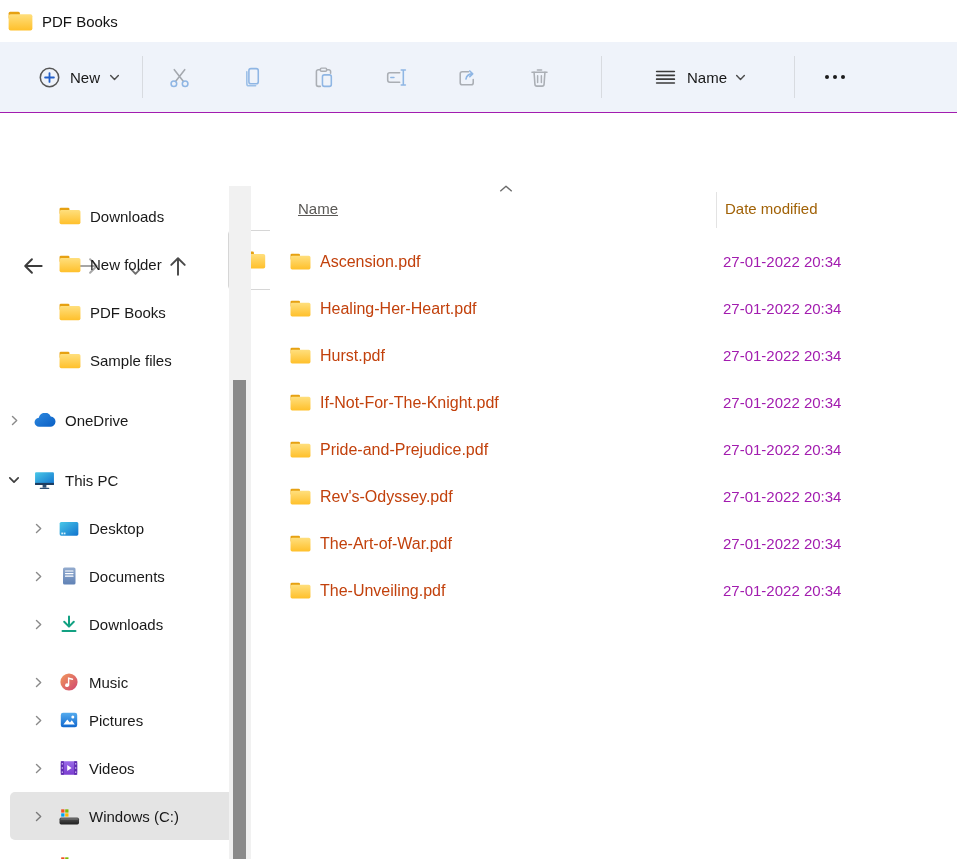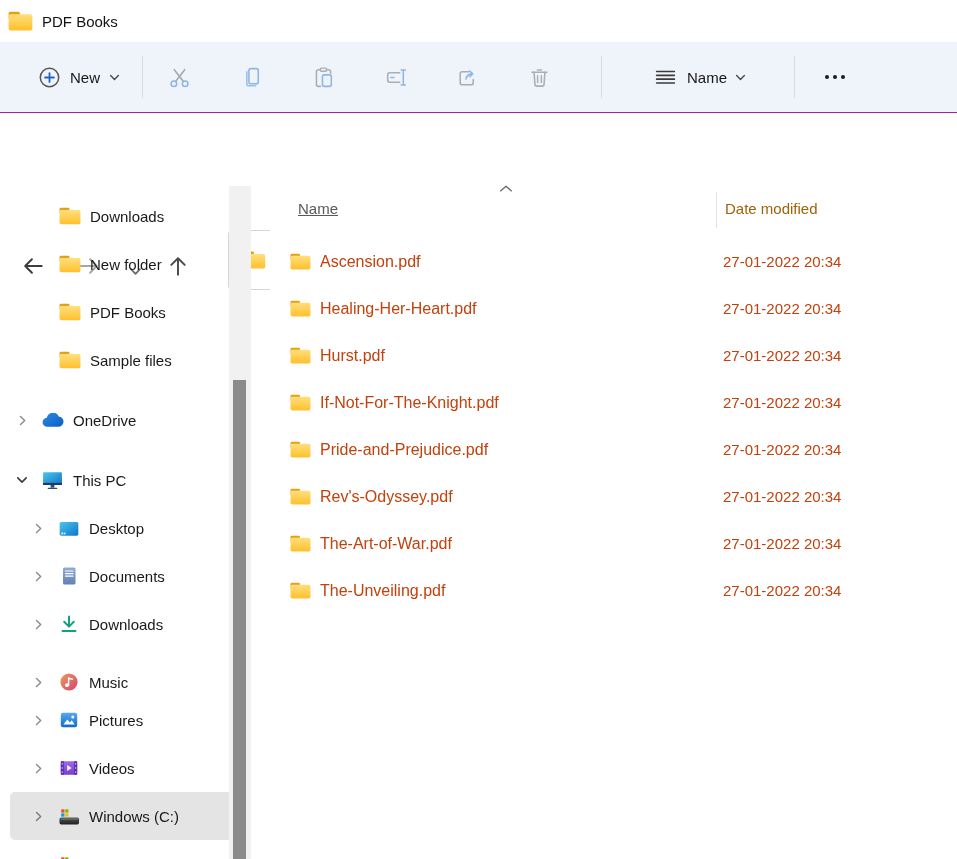--- a/index.html
+++ b/index.html
@@ -44,40 +44,40 @@
   .crumb .cv { display:flex; align-items:center; padding:0 3px; }
 
   
   .sidebar { position:absolute; left:0; top:186px; bottom:0; width:252px; overflow:hidden; }
   .sb-row { position:absolute; left:0; width:228px; height:48px;
     display:flex; align-items:center; border-radius:5px; }
   .sb-row .chev { width:12px; display:flex; justify-content:center; }
   .sb-row .ic { display:flex; align-items:center; justify-content:center; width:23px; }
   .sb-row .lbl { margin-left:9px; font-size:15px; color:#191919; white-space:nowrap; }
   .sb-pinned { padding-left:58px; }
-  .sb-root { padding-left:16px; }
+  .sb-root { padding-left:8px; }
   .sb-root .ic { margin-left:13px; }
   .sb-child { padding-left:32px; }
   .sb-child .ic { margin-left:13px; }
   .sb-selected { background:#e4e4e4; margin-left:10px; width:218px; padding-left:22px; }
   .sb-selected .ic { margin-left:13px; }
 
   .v-scroll { position:absolute; left:229px; top:186px; bottom:0; width:22px; background:#f1f1f1; }
   .v-thumb { position:absolute; left:4px; top:194px; bottom:0; width:13px; background:#8b8b8b; }
 
   .content { position:absolute; left:270px; top:186px; right:0; bottom:0; background:#fff; }
   .col-head-name { position:absolute; left:28px; top:14px; font-size:15px; color:#5a5855;text-decoration:underline; }
   .col-head-date { position:absolute; left:455px; top:14px; font-size:15px; color:#a16207; }
   .sort-indicator { position:absolute; left:228px; top:-3px; }
   .col-divider { position:absolute; left:446px; top:6px; width:1px; height:36px; background:#e3e3e3; }
   .rows { position:absolute; left:0; top:52px; right:0; }
   .frow { position:relative; height:47px; display:flex; align-items:center; }
   .frow .fic { margin-left:20px; display:flex; }
   .frow .fname { margin-left:9px; font-size:16px; color:#c2410c; white-space:nowrap; }
-  .frow .fdate { position:absolute; left:453px; font-size:15px; color:#c2410c; white-space:nowrap; }
+  .frow .fdate { position:absolute; left:453px; font-size:15px; color:#a21caf; white-space:nowrap; }
 
   svg { display:block; }
   .hiddendefs { position:absolute; width:0; height:0; overflow:hidden; }
 </style>
 </head>
 <body>
 
 <svg class="hiddendefs" aria-hidden="true">
   <defs>
     <linearGradient id="gFold" x1="0" y1="0" x2="0" y2="1">

